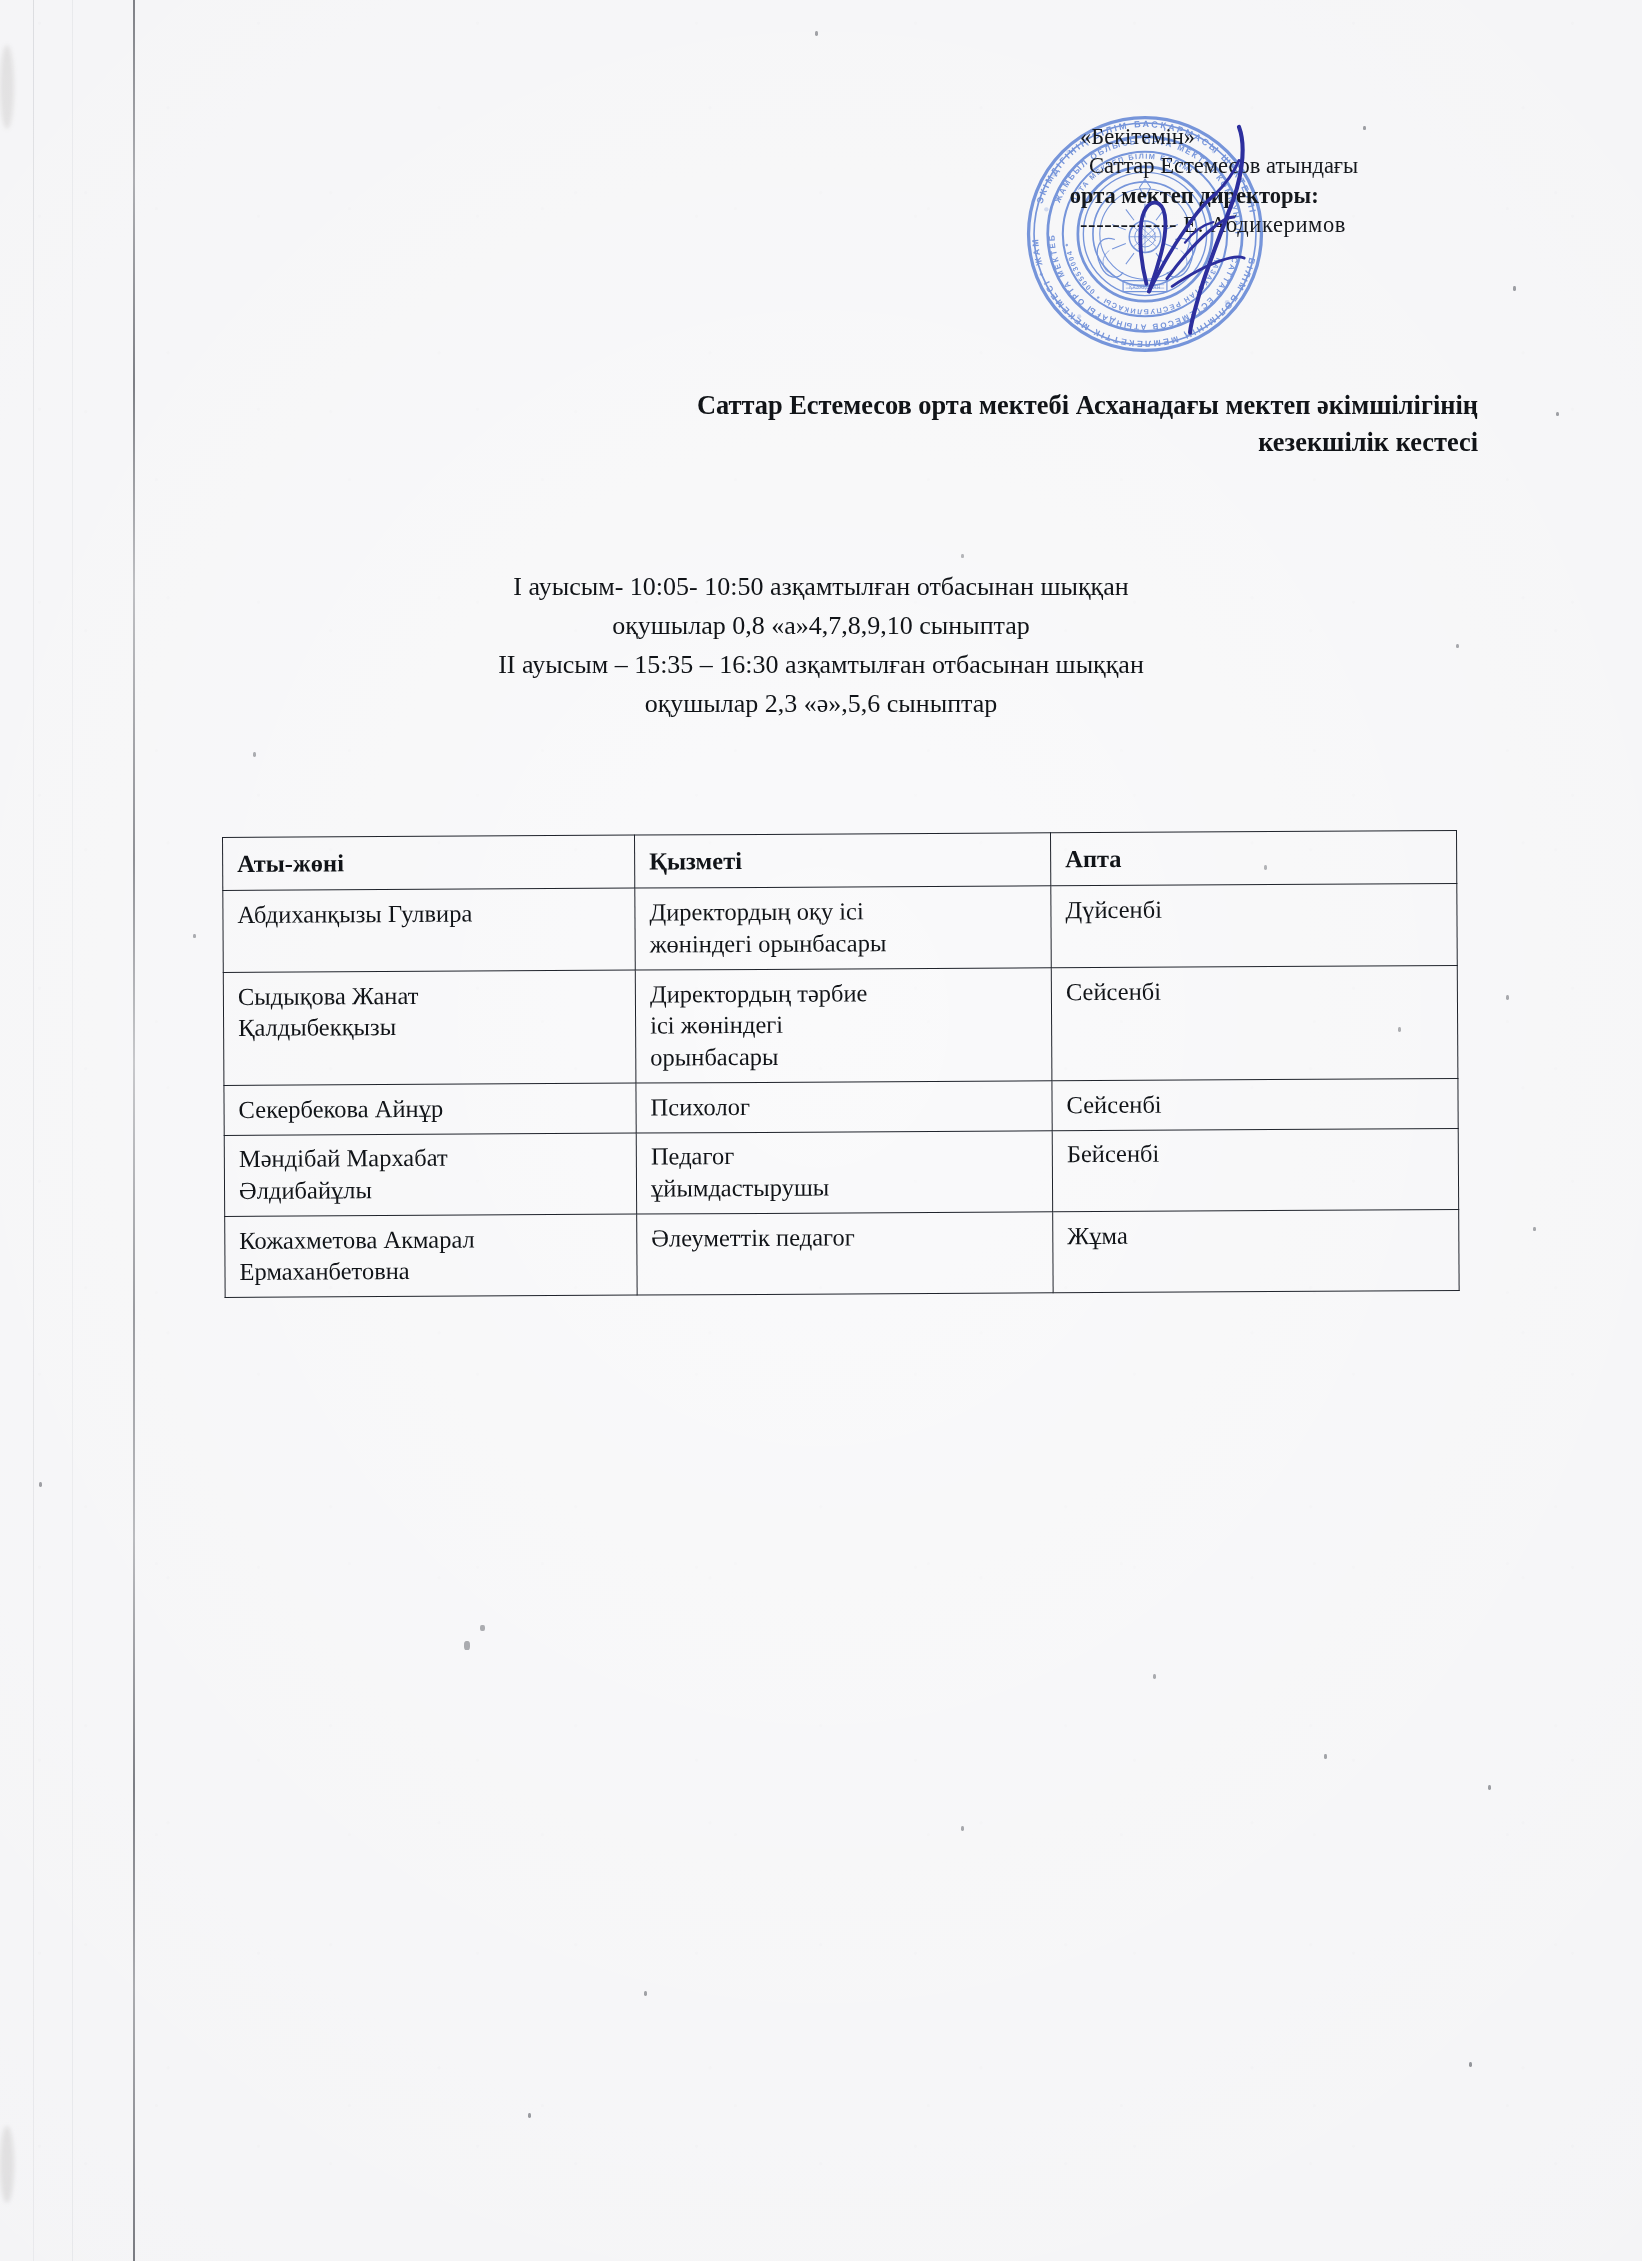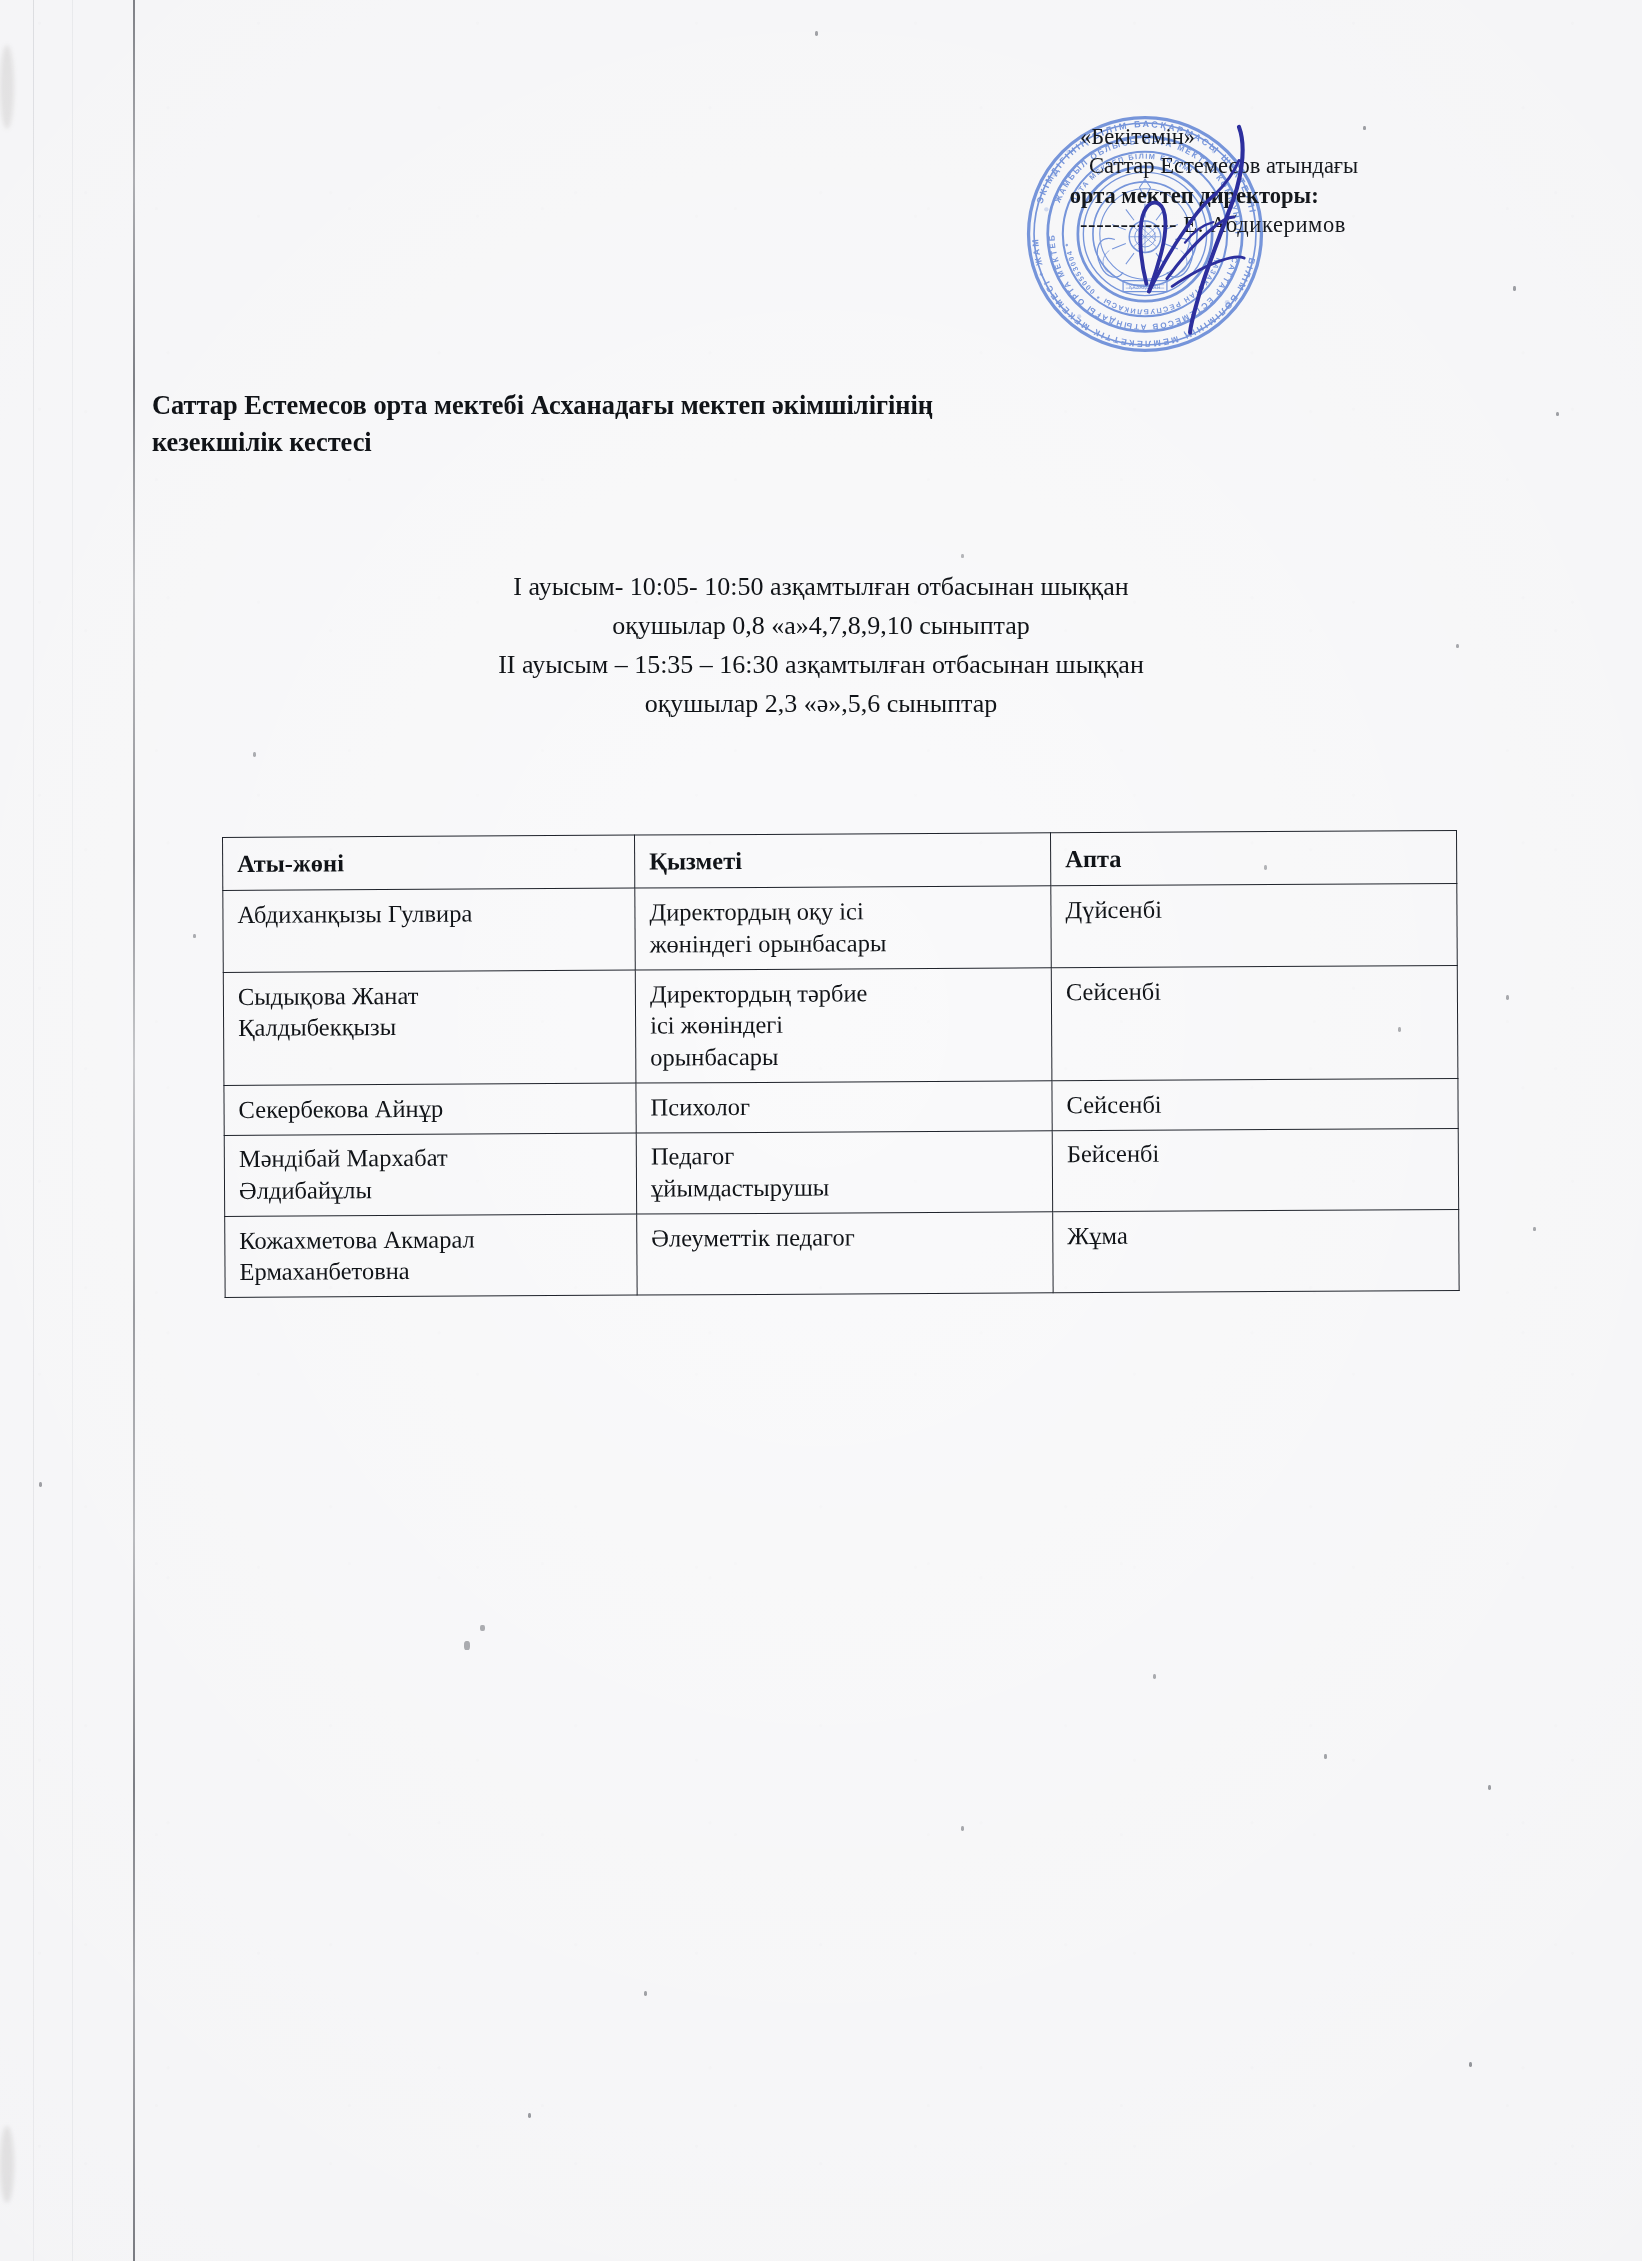--- a/index.html
+++ b/index.html
@@ -127,24 +127,24 @@
     top: 119px;
     width: 180px;
     height: 219px;
     z-index: 7;
     pointer-events: none;
   }
 
   
   #doc-title {
     position: absolute;
-    left: 152px;
+    left: 164px;
     top: 387px;
     width: 1314px;
-    text-align: left;
+    text-align: right;
     font-weight: bold;
     font-size: 26.4px;
     line-height: 1.42;
     z-index: 5;
   }
   #doc-title .ttl-line { display: block; }
 
   
   #shift-info {
     position: absolute;

